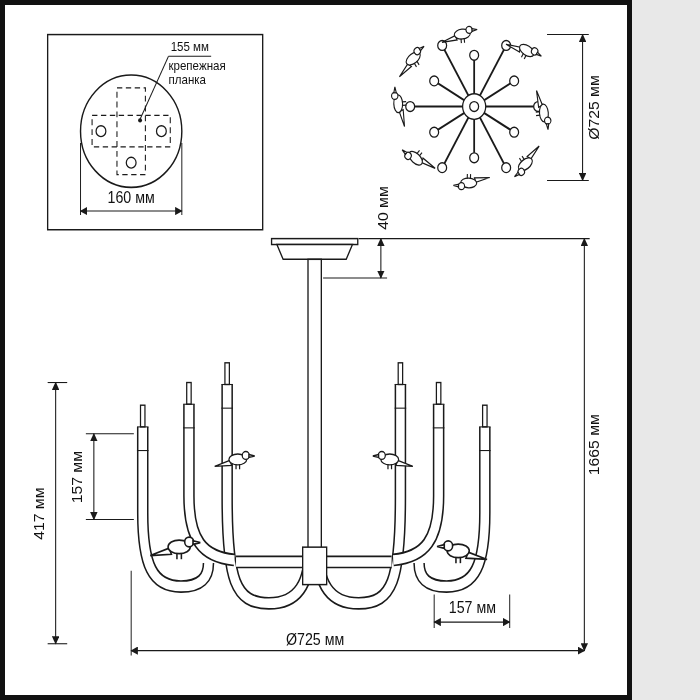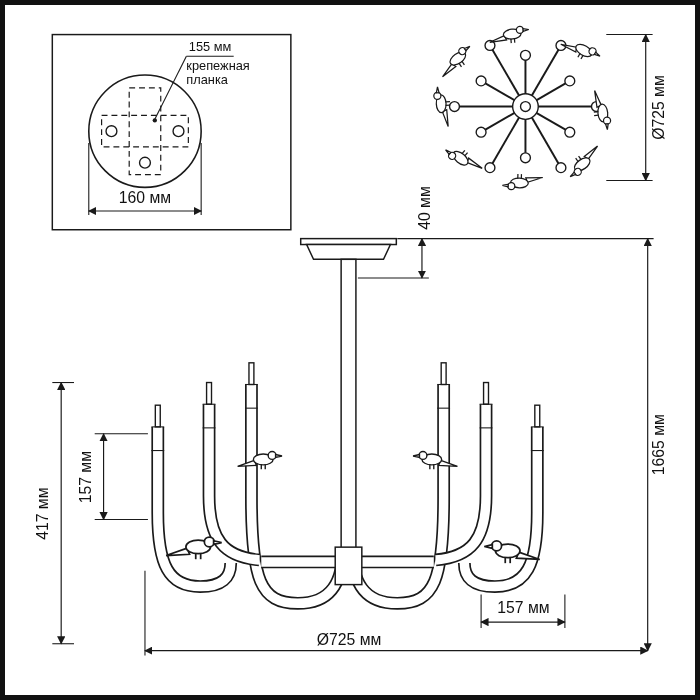--- a/index.html
+++ b/index.html
@@ -1,18 +1,18 @@
 <!DOCTYPE html>
 <html><head>
 <meta charset="utf-8">
 <style>
   html,body { margin:0; padding:0; background:#e8e8e8; }
   .frame {
     position:relative;
-    width:700px; height:700px;
+    width:632px; height:700px;
     box-sizing:border-box;
     border:5px solid #111;
     background:#ffffff;
     font-family:"Liberation Sans", sans-serif;
     overflow:hidden;
   }
   svg { display:block; width:100%; height:100%; }
 
   .ln    { stroke:#1a1a1a; stroke-width:1.6; fill:none; }
   .thin  { stroke:#1a1a1a; stroke-width:1.1; fill:none; }

